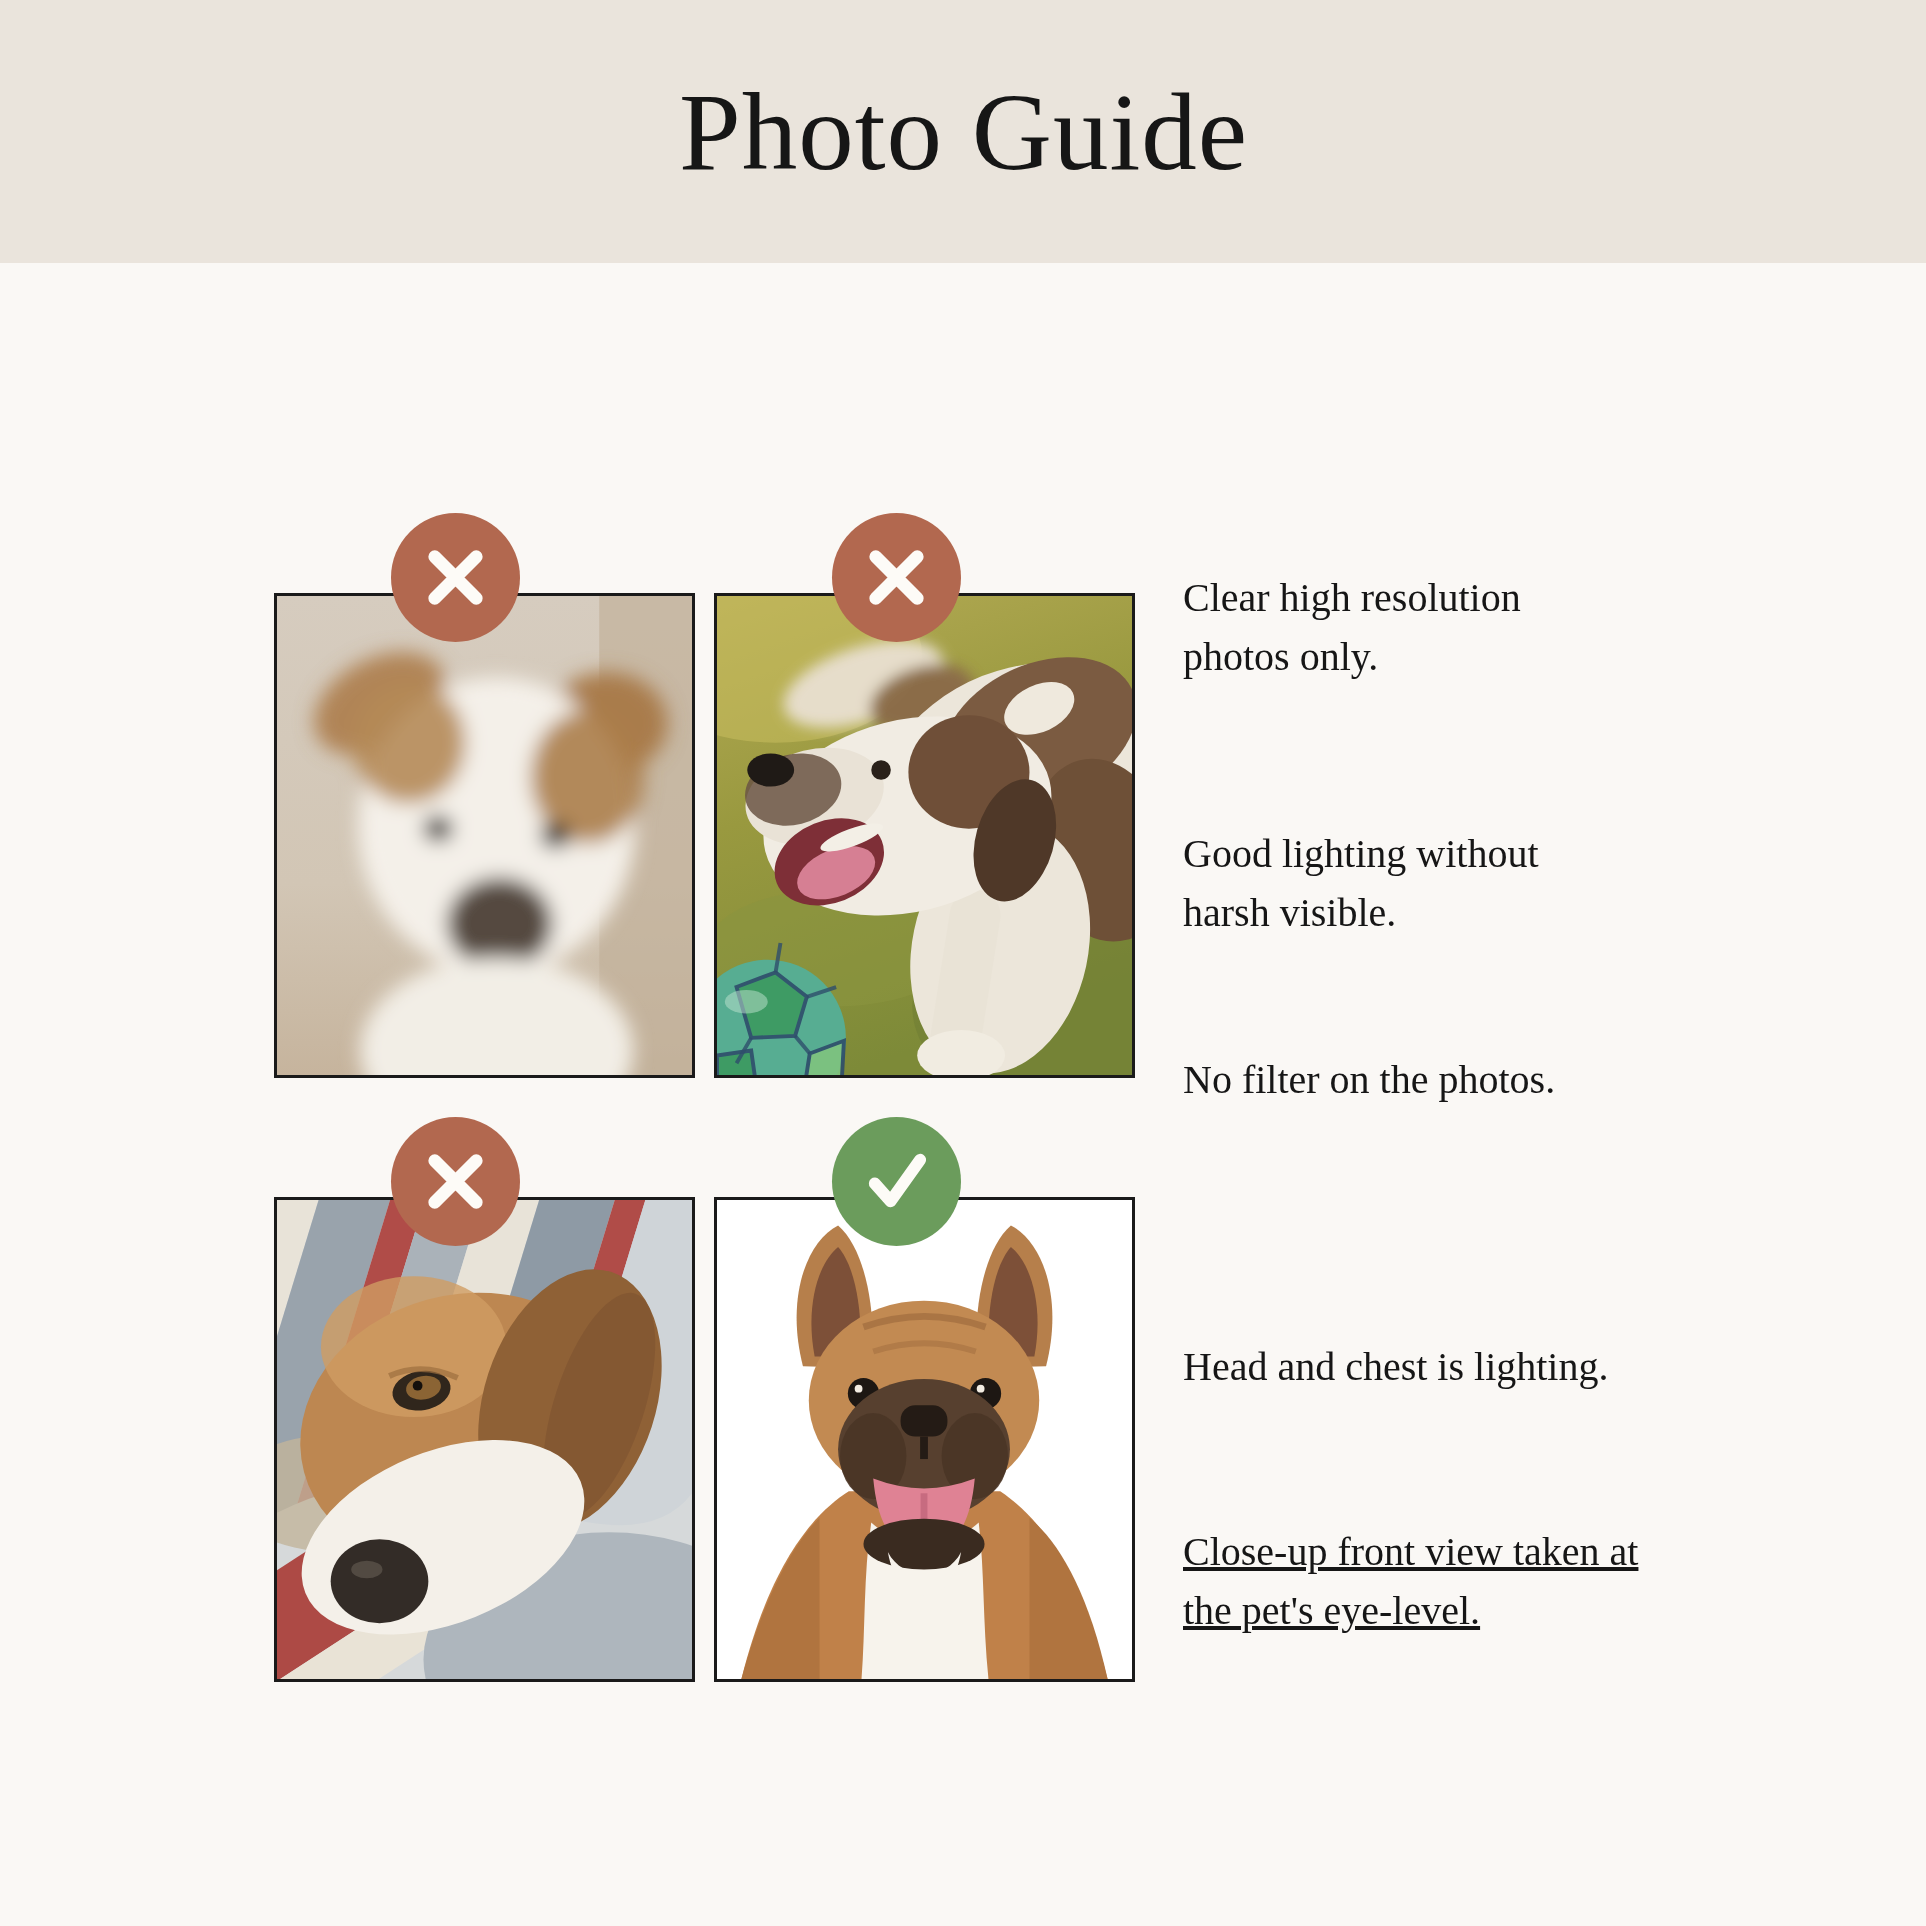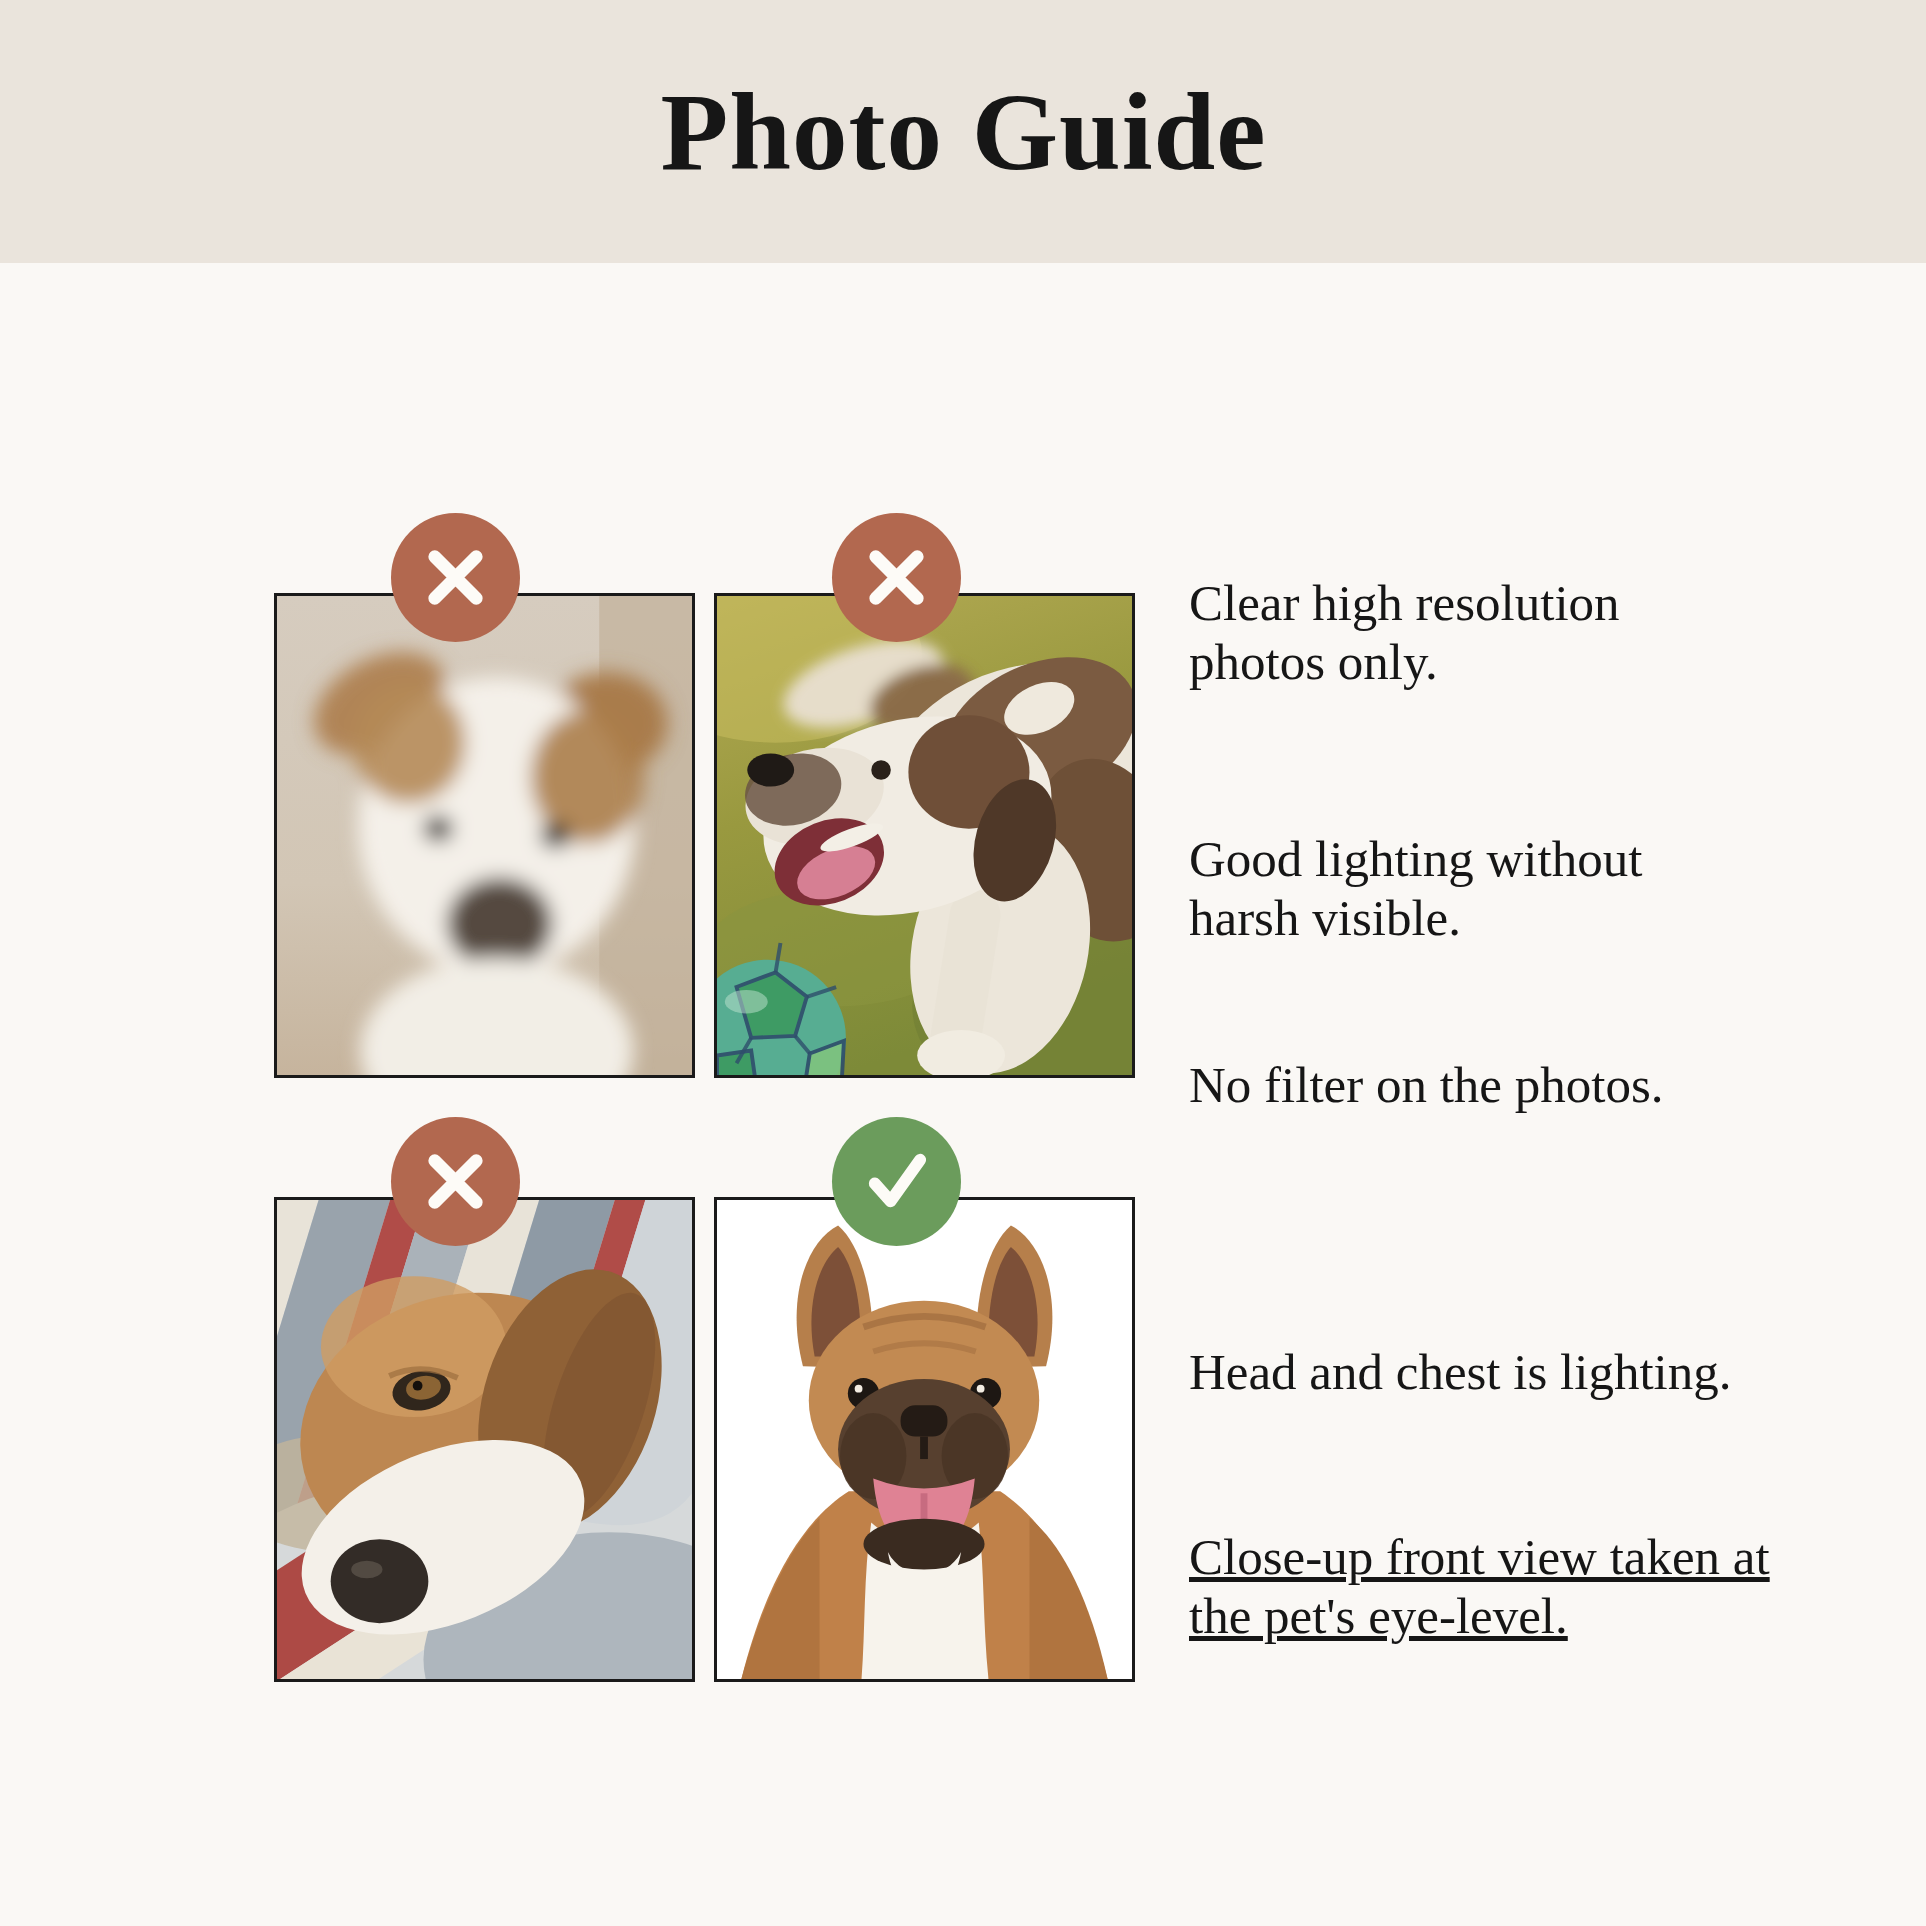--- a/index.html
+++ b/index.html
@@ -10,21 +10,21 @@
     font-family:"Liberation Serif", serif;
     overflow:hidden;
   }
   
   .header{
     position:absolute;left:0;top:0;width:1927px;height:263px;
     background:var(--header_bg,#EAE4DC);
     display:flex;align-items:center;justify-content:center;
   }
   .header h1{
-    margin:4px;font-size:111px;font-weight:700;letter-spacing:1px;
+    margin:4px;font-size:111px;font-weight:400;letter-spacing:1px;
     color:var(--text,#161616);line-height:1;
   }
   
   .photo{
     position:absolute;width:421px;height:485px;
     border:3px solid var(--photo_border,#1A1A1A);
     box-sizing:border-box;background:#fff;
   }
   .photo svg{display:block;width:100%;height:100%;}
   .p1{left:234px;top:577px;}
@@ -38,22 +38,22 @@
   }
   .badge.reject{background:var(--reject,#B2684F);}
   .badge.approve{background:var(--approve,#6B9C5C);}
   .badge svg{width:75px;height:75px;display:block;}
   .b1{left:391px;top:513px;}
   .b2{left:832px;top:513px;}
   .b3{left:391px;top:1117px;}
   .b4{left:832px;top:1117px;}
   
   .tip{
-    position:absolute;left:1173px;margin:16px;width:653px;
-    font-size:51px;line-height:59px;color:var(--text,#161616);
+    position:absolute;left:1173px;margin:10px;width:653px;
+    font-size:40px;line-height:59px;color:var(--text,#161616);
     white-space:pre-line;
   }
   .t1{top:558px;}
   .t2{top:814px;}
   .t3{top:1040px;}
   .t4{top:1327px;}
   .t5{top:1512px;text-decoration:underline;}
 </style>
 </head>
 <body>

